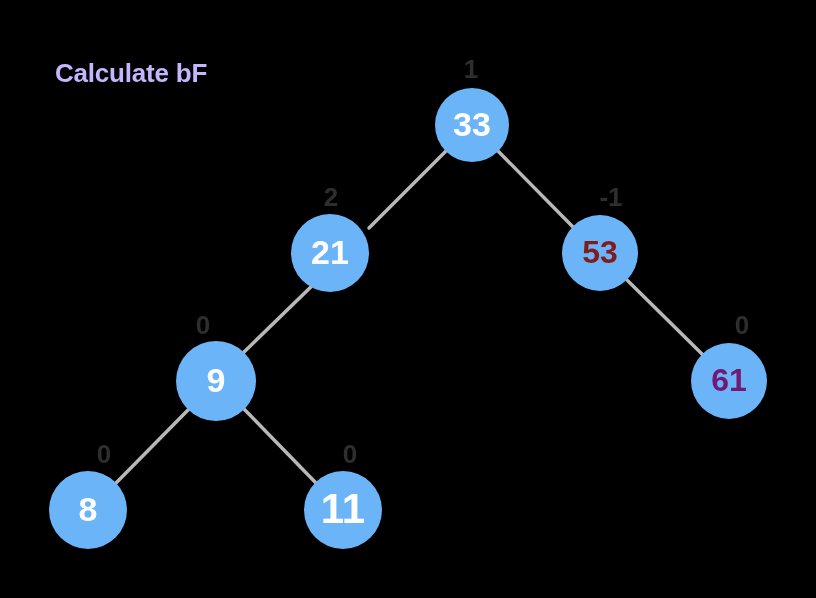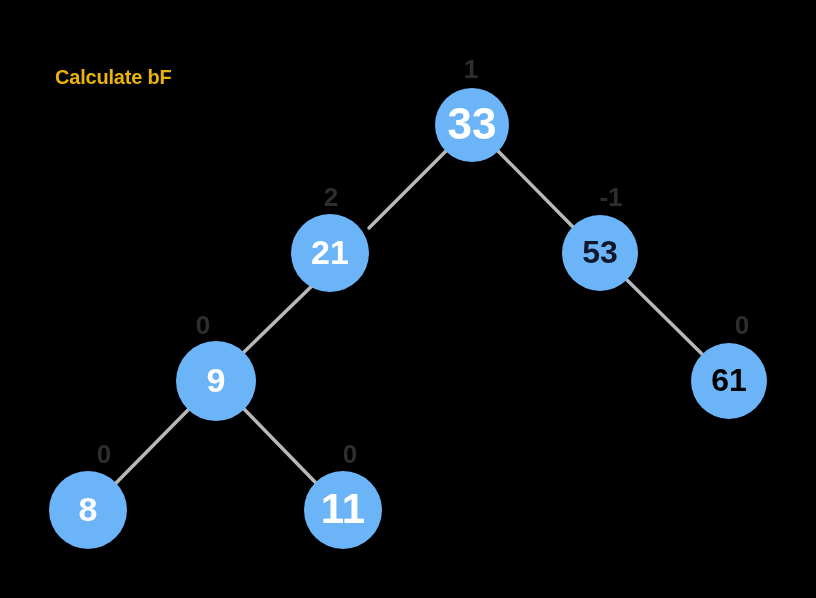--- a/index.html
+++ b/index.html
@@ -64,41 +64,41 @@
 
   <svg id="edge-layer" width="816" height="598" viewBox="0 0 816 598">
       <line x1="446" y1="151" x2="369" y2="228" stroke="#b8b8b8" stroke-width="3.5" stroke-linecap="round"></line>
       <line x1="498" y1="151" x2="574" y2="228" stroke="#b8b8b8" stroke-width="3.5" stroke-linecap="round"></line>
       <line x1="317" y1="281" x2="243" y2="353" stroke="#b8b8b8" stroke-width="3.5" stroke-linecap="round"></line>
       <line x1="627" y1="280" x2="703" y2="355" stroke="#b8b8b8" stroke-width="3.5" stroke-linecap="round"></line>
       <line x1="189" y1="409" x2="116" y2="483" stroke="#b8b8b8" stroke-width="3.5" stroke-linecap="round"></line>
       <line x1="244" y1="409" x2="316" y2="483" stroke="#b8b8b8" stroke-width="3.5" stroke-linecap="round"></line>
     </svg>
 
-  <div id="title" style="left: 55px; top: 66px; font-size: 20px; color: #eab308;">Calculate bF</div>
+  <div id="title" style="left: 55px; top: 58px; font-size: 26px; color: #c4b5fd;">Calculate bF</div>
 
   <div id="node-layer">
       <div class="bf" style="color: rgb(46, 46, 46); left: 451px; top: 54px; width: 40px;">1</div>
-      <div class="node" style="left: 435px; top: 88px; width: 74px; height: 74px; background: rgb(108, 180, 248); color: rgb(255, 255, 255); font-size: 44px;">
+      <div class="node" style="left: 435px; top: 88px; width: 74px; height: 74px; background: rgb(108, 180, 248); color: rgb(255, 255, 255); font-size: 34px;">
         <span class="node-label">33</span>
       </div>
       <div class="bf" style="color: rgb(46, 46, 46); left: 311px; top: 182px; width: 40px;">2</div>
       <div class="node" style="left: 291px; top: 214px; width: 78px; height: 78px; background: rgb(108, 180, 248); color: rgb(255, 255, 255); font-size: 34px;">
         <span class="node-label">21</span>
       </div>
       <div class="bf" style="color: rgb(46, 46, 46); left: 591px; top: 182px; width: 40px;">-1</div>
-      <div class="node" style="left: 562px; top: 215px; width: 76px; height: 76px; background: rgb(108, 180, 248); color: #0f172a; font-size: 32px;">
+      <div class="node" style="left: 562px; top: 215px; width: 76px; height: 76px; background: rgb(108, 180, 248); color: #7f1d1d; font-size: 32px;">
         <span class="node-label">53</span>
       </div>
       <div class="bf" style="color: rgb(46, 46, 46); left: 183px; top: 310px; width: 40px;">0</div>
       <div class="node" style="left: 176px; top: 341px; width: 80px; height: 80px; background: rgb(108, 180, 248); color: rgb(255, 255, 255); font-size: 34px;">
         <span class="node-label">9</span>
       </div>
       <div class="bf" style="color: rgb(46, 46, 46); left: 722px; top: 310px; width: 40px;">0</div>
-      <div class="node" style="left: 691px; top: 343px; width: 76px; height: 76px; background: rgb(108, 180, 248); color: #000000; font-size: 32px;">
+      <div class="node" style="left: 691px; top: 343px; width: 76px; height: 76px; background: rgb(108, 180, 248); color: #701a75; font-size: 32px;">
         <span class="node-label">61</span>
       </div>
       <div class="bf" style="color: rgb(46, 46, 46); left: 84px; top: 439px; width: 40px;">0</div>
       <div class="node" style="left: 49px; top: 471px; width: 78px; height: 78px; background: rgb(108, 180, 248); color: rgb(255, 255, 255); font-size: 34px;">
         <span class="node-label">8</span>
       </div>
       <div class="bf" style="color: rgb(46, 46, 46); left: 330px; top: 439px; width: 40px;">0</div>
       <div class="node" style="left: 304px; top: 471px; width: 78px; height: 78px; background: rgb(108, 180, 248); color: rgb(255, 255, 255); font-size: 42px;">
         <span class="node-label">11</span>
       </div>

